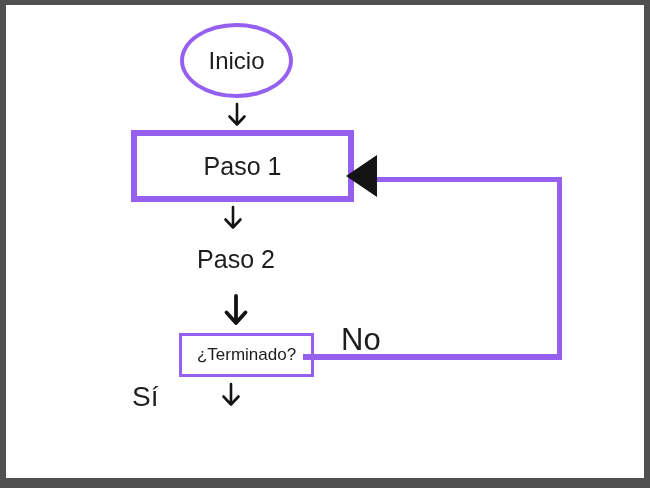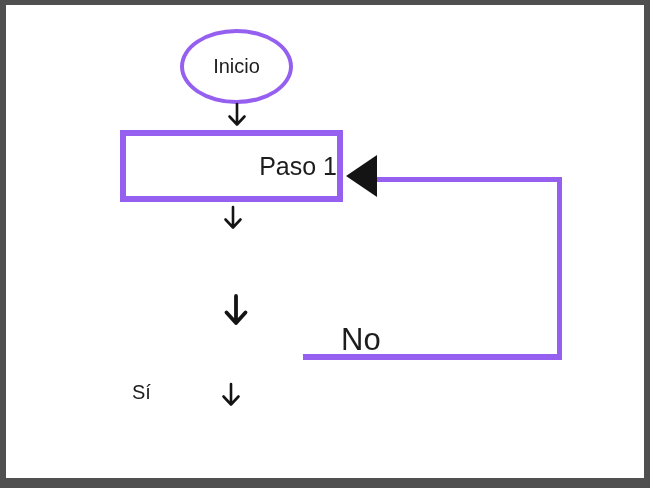--- a/index.html
+++ b/index.html
@@ -22,36 +22,37 @@
 
   .node, .label, .arrow, .seg, .tri { position: absolute; }
 
   .ellipse {
     border: 4px solid #9560f0;
     border-radius: 50%;
     display: flex; align-items: center; justify-content: center;
     color: #1d1d1d;
     background: #ffffff;
   }
-  .ellipse.start { left: 180px; top: 29px; width: 113px; height: 75px; font-size: 20px; }
+  .ellipse.start { left: 180px; top: 23px; width: 113px; height: 75px; font-size: 24px; }
   .ellipse.end   { left: 192px; top: 410px; width: 81px; height: 58px; border-width: 3px; font-size: 23px; }
 
   .rect {
     border: 6px solid #9560f0;
-    display: flex; align-items: center; justify-content: flex-end;
+    display: flex; align-items: center; justify-content: center;
     color: #1d1d1d;
     background: #ffffff;
+    margin-left: 11px;
   }
   .rect.step1    { left: 120px; top: 130px; width: 223px; height: 72px; font-size: 25px; }
   .rect.decision { left: 168px; top: 333px; width: 135px; height: 44px; border-width: 3px; font-size: 17px; }
 
   .label { color: #1d1d1d; white-space: nowrap; }
   .label.step2 { left: 186px; top: 245px; width: 100px; text-align: center; font-size: 25px; }
   .label.no    { left: 341px; top: 322px; font-size: 31px; }
-  .label.yes   { left: 132px; top: 381px; font-size: 20px; }
+  .label.yes   { left: 132px; top: 381px; font-size: 28px; }
 
   .arrow svg { display: block; }
   .arrow.a1 { left: 223px; top: 101px; }
   .arrow.a2 { left: 219px; top: 204px; }
   .arrow.a3 { left: 218px; top: 293px; }
   .arrow.a4 { left: 217px; top: 381px; }
 
   .seg { background: #9560f0; }
   .seg.loop-top    { left: 376px; top: 177px; width: 185px; height: 5px; }
   .seg.loop-right  { left: 557px; top: 177px; width: 5px;  height: 182px; }
@@ -84,27 +85,31 @@
   <div class="node rect step1">
     <span>Paso 1</span>
   </div>
 
   <div class="arrow a2">
     <svg width="28" height="28" viewBox="0 0 28 28">
       <path d="M14 3 L14 23 M6.5 15.5 L14 23.5 L21.5 15.5" stroke="#141414" stroke-width="2.6" fill="none" stroke-linecap="round" stroke-linejoin="round"></path>
     </svg>
   </div>
 
+  <div class="label step2">Paso 2</div>
 
   <div class="arrow a3">
     <svg width="36" height="36" viewBox="0 0 36 36">
       <path d="M18 3 L18 29 M8.5 19.5 L18 30 L27.5 19.5" stroke="#141414" stroke-width="3.8" fill="none" stroke-linecap="round" stroke-linejoin="round"></path>
     </svg>
   </div>
 
+  <div class="node rect decision">
+    <span>¿Terminado?</span>
+  </div>
 
   <div class="label no">No</div>
   <div class="seg loop-bottom"></div>
   <div class="seg loop-right"></div>
   <div class="seg loop-top"></div>
   <div class="tri"></div>
 
   <div class="label yes">Sí</div>
 
   <div class="arrow a4">

